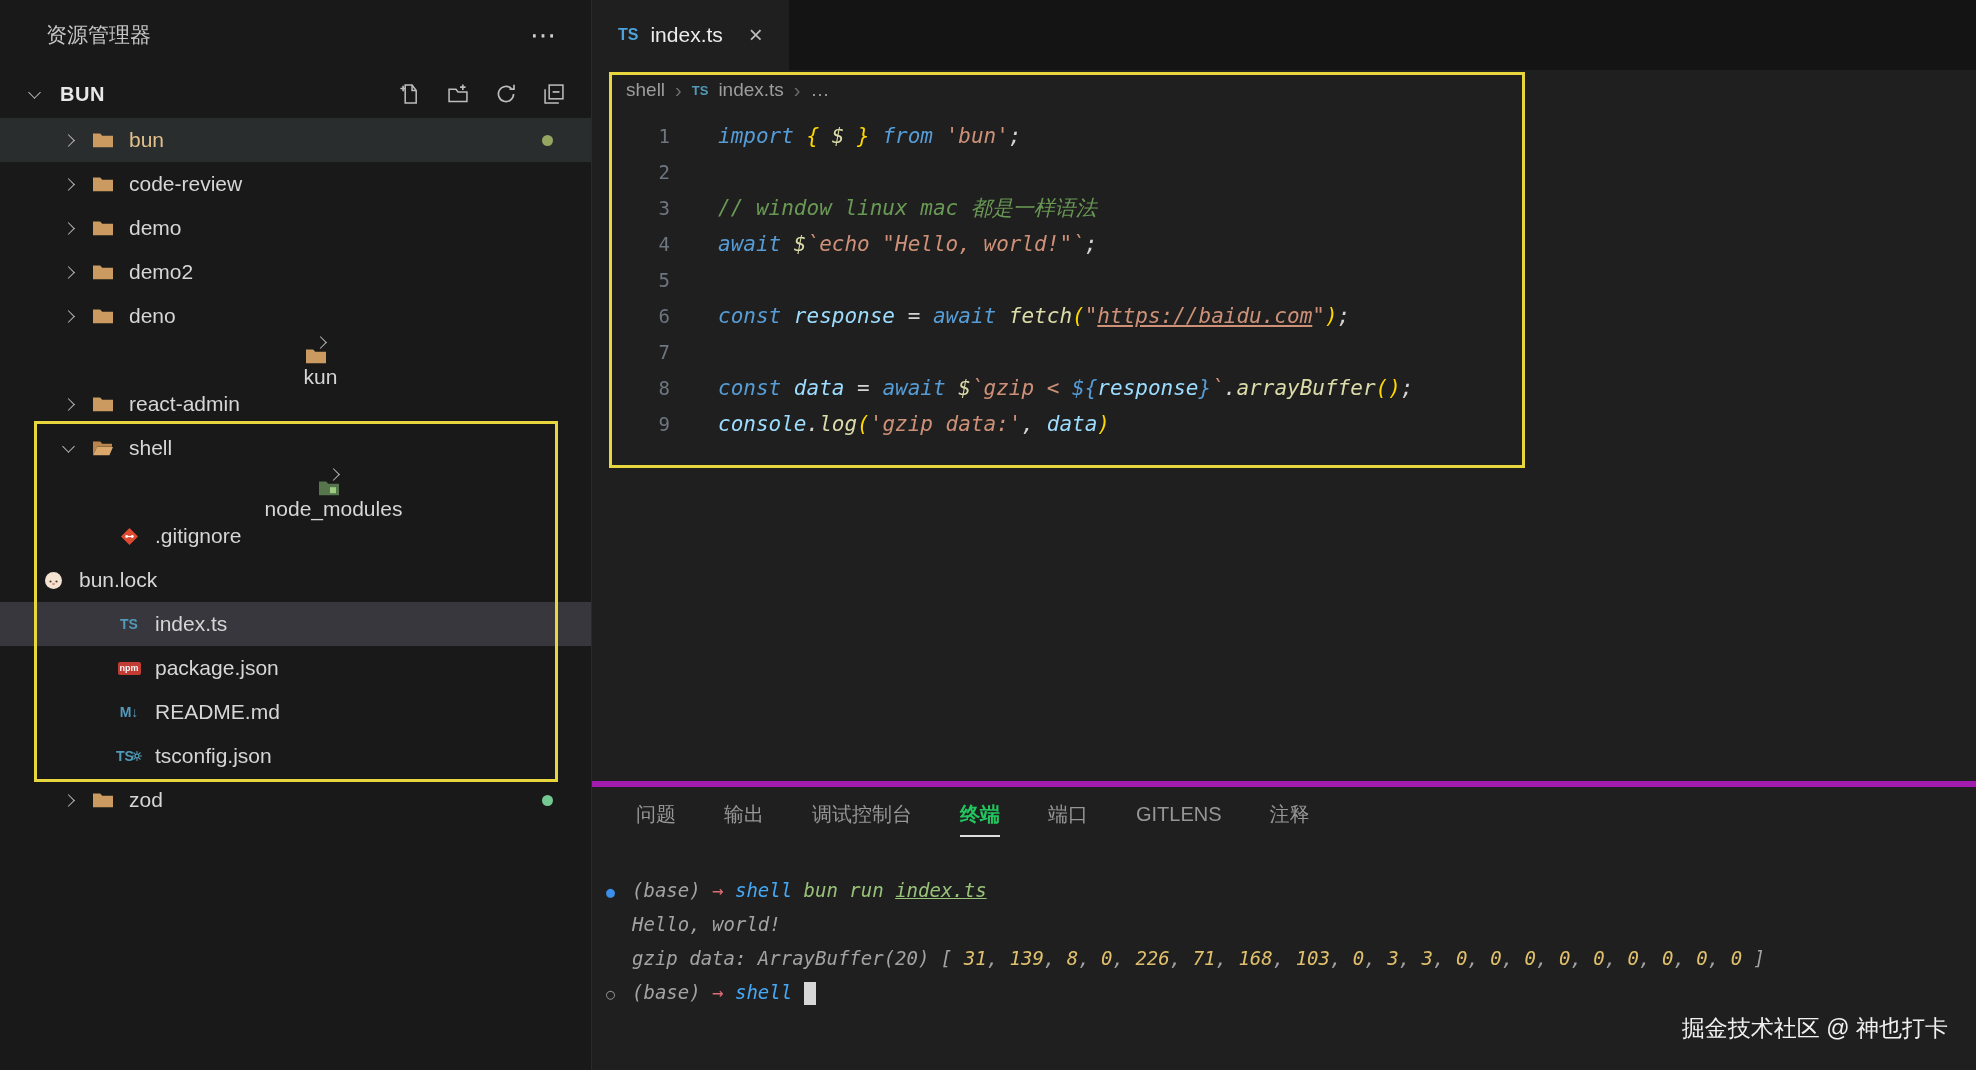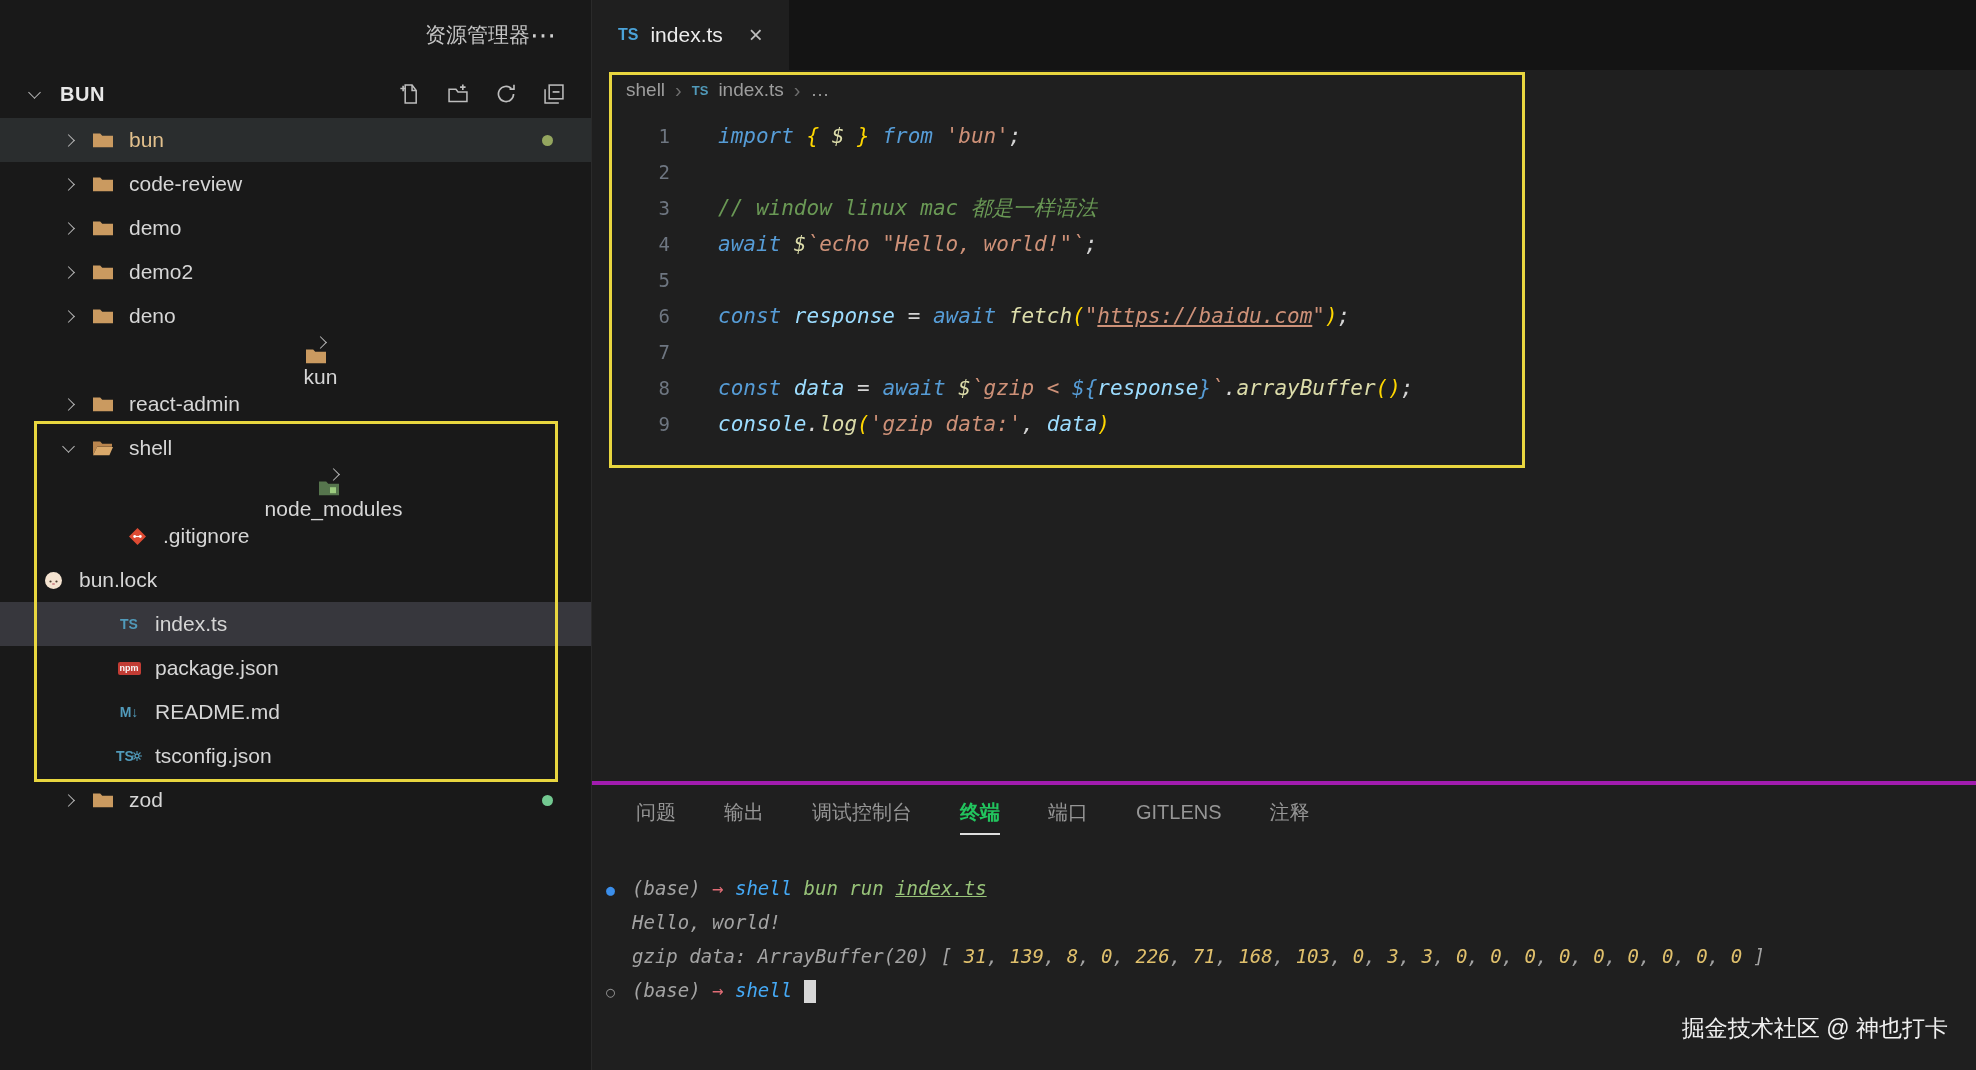--- a/index.html
+++ b/index.html
@@ -10,21 +10,21 @@
     font-family:"Liberation Sans", sans-serif;
   }
   .app { display:flex; width:100%; height:100%; }
 
   
   .sidebar {
     width:592px; min-width:592px; height:100%;
     background:#191919; border-right:1px solid #2a2a2a;
     display:flex; flex-direction:column;
   }
-  .sidebar-header { height:70px; display:flex; align-items:center; justify-content:flex-end; padding:0 32px 0 46px; }
+  .sidebar-header { height:70px; display:flex; align-items:center; justify-content:space-between; padding:0 32px 0 46px; }
   .sidebar-title { font-size:21px; color:#c5c5c5; }
   .more { color:#d0d0d0; font-size:26px; letter-spacing:3px; cursor:pointer; }
 
   .section-header { height:48px; display:flex; align-items:center; padding-left:16px; gap:8px; cursor:pointer; }
   .section-label { font-size:20px; font-weight:700; color:#e8e8e8; letter-spacing:0.5px; }
   .section-tools { margin-left:auto; display:flex; gap:26px; margin-right:26px; align-items:center; }
   .tool-btn { display:inline-flex; cursor:pointer; opacity:0.92; }
 
   .file-tree { flex:1; overflow:hidden; }
   .tree-row { height:44px; display:flex; align-items:center; font-size:21px; color:#d6d6d6; cursor:pointer; }
@@ -64,21 +64,21 @@
   .c-str   { color:#ce9178; }
   .c-link  { color:#ce9178; text-decoration:underline; }
   .c-fn    { color:#dcdcaa; }
   .c-var   { color:#9cdcfe; }
   .c-punc  { color:#d4d4d4; }
   .c-gold  { color:#ffd700; }
   .c-cmt   { color:#6a9955; }
   .c-interp{ color:#569cd6; }
 
   
-  .panel { height:289px; flex:none; border-top:4px solid #a21caf; background:#1f1f1f; }
+  .panel { height:289px; flex:none; border-top:6px solid #a21caf; background:#1f1f1f; }
   .panel-header { height:64px; display:flex; align-items:center; padding-left:44px; gap:48px; }
   .panel-tab { font-size:20px; color:#969696; padding-bottom:7px; border-bottom:2px solid transparent; cursor:pointer; white-space:nowrap; }
   .panel-tab.active { color:#22c55e; font-weight:700; border-bottom-color:#dedede; }
 
   .terminal { padding:22px 0 0 40px; font-family:"DejaVu Sans Mono", monospace; font-size:19px; font-style:italic; }
   .term-line { height:34px; line-height:34px; white-space:pre; }
   .t-plain  { color:#a3a3a3; }
   .t-dotblue{ color:#3b8eea; display:inline-block; width:26px; margin-left:-26px; font-size:15px; font-style:normal; }
   .t-hollow { color:#8f8f8f; display:inline-block; width:26px; margin-left:-26px; font-size:15px; font-style:normal; }
   .t-arrow  { color:#e06c75; }
@@ -237,21 +237,21 @@
             <span class="chev right"></span>
           </span>
           <span class="file-icon">
             <svg width="22" height="18" viewBox="0 0 22 18">
               <path d="M1 2.5h7.2l2 2.3H21v11.5H1z" fill="#56754d"></path>
               <path d="M12 8.2h6v6h-6z" fill="#9ccc7f"></path>
             </svg>
           </span>
           <span class="tree-label">node_modules</span>
         </div>
-        <div class="tree-row" style="padding-left: 76px; margin-left: 8px;">
+        <div class="tree-row" style="padding-left: 76px;">
           <span class="chev-box"></span>
           <span class="file-icon">
             <svg width="19" height="19" viewBox="0 0 19 19">
               <path d="M9.5 1 18 9.5 9.5 18 1 9.5z" fill="#de4b33"></path>
               <circle cx="6.7" cy="9.5" r="1.4" fill="#ffffff"></circle>
               <circle cx="12.3" cy="9.5" r="1.4" fill="#ffffff"></circle>
               <path d="M8 9.5h3" stroke="#ffffff" stroke-width="1.2"></path>
             </svg>
           </span>
           <span class="tree-label">.gitignore</span>

